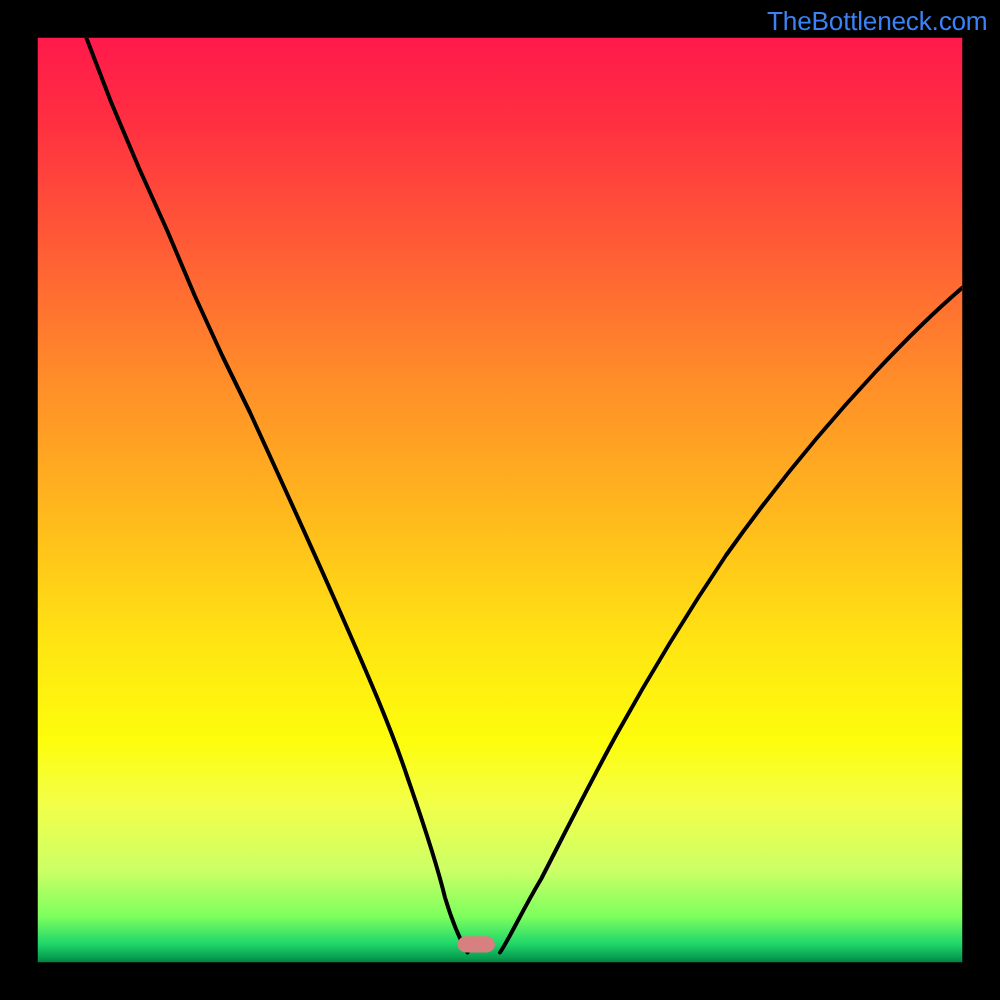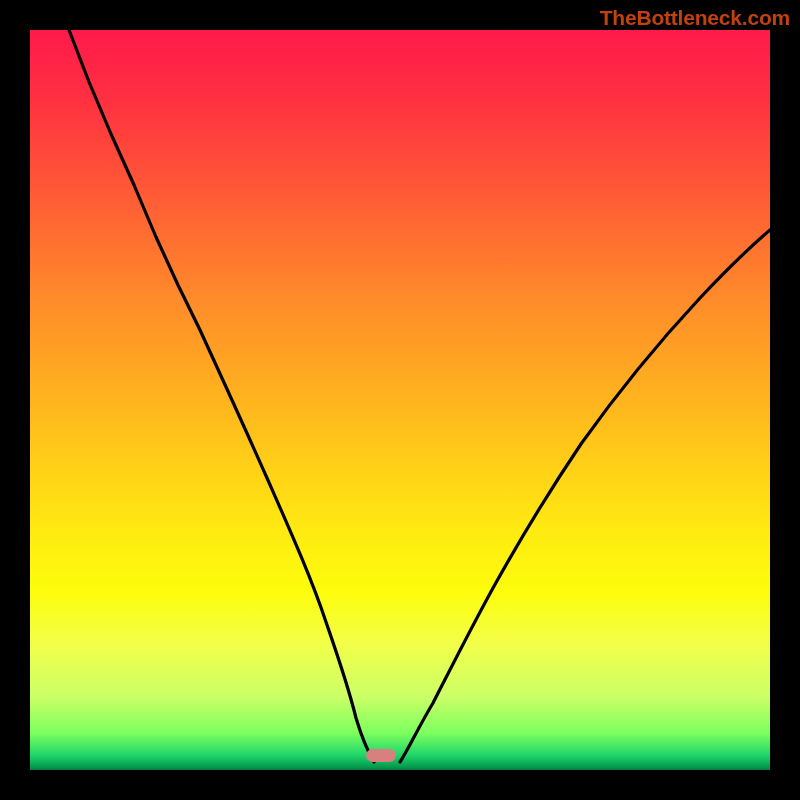--- a/index.html
+++ b/index.html
@@ -59,24 +59,24 @@
   }
   .marker {
     position: absolute;
     background: #d88080;
     border-radius: 999px;
   }
   .branding {
     position: absolute;
     top: 6px;
     right: 10px;
-    color: #c2410c;
+    color: #3b82f6;
     font-size: 21px;
     letter-spacing: -0.2px;
-    font-weight: 700;
+    font-weight: 400;
   }
 </style>
 </head>
 <body>
 
 <div class="outer">
 
   <div class="plot">
     <div class="gradient"></div>
 

